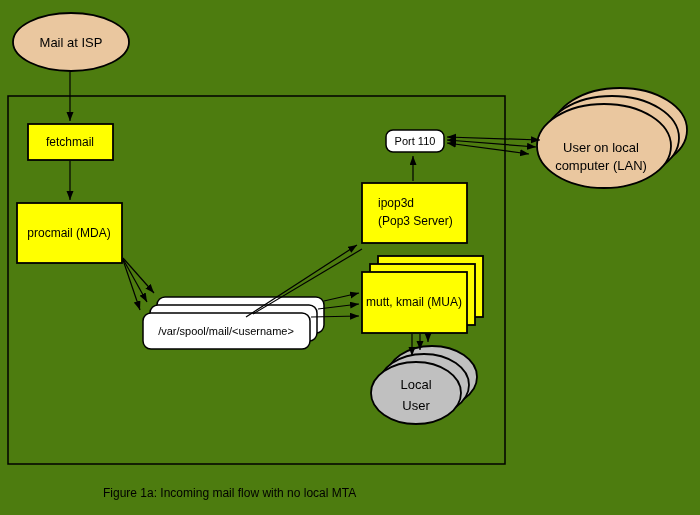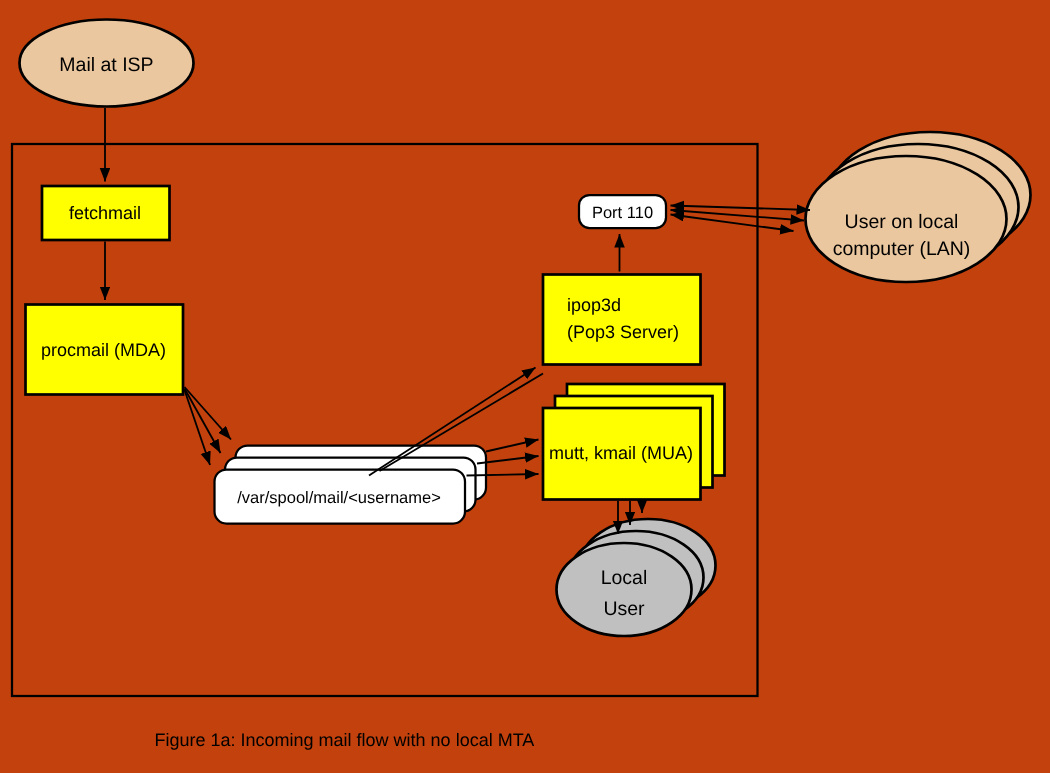--- a/index.html
+++ b/index.html
@@ -1,17 +1,17 @@
 <!DOCTYPE html>
 <html><head>
 <meta charset="utf-8">
 <style>
   html,body{margin:0;padding:0;background:#ffffff;}
   .canvas{
-    position:relative;width:700px;height:515px;background:#c2410c;
+    position:relative;width:700px;height:515px;background:#4d7c0f;
     font-family:"Liberation Sans",sans-serif;overflow:hidden;
   }
   svg{display:block;}
   text{fill:#000000;font-family:"Liberation Sans",sans-serif;}
 </style>
 </head>
 <body>
 
 <div class="canvas">
 <svg width="700" height="515" viewBox="0 0 700 515">

